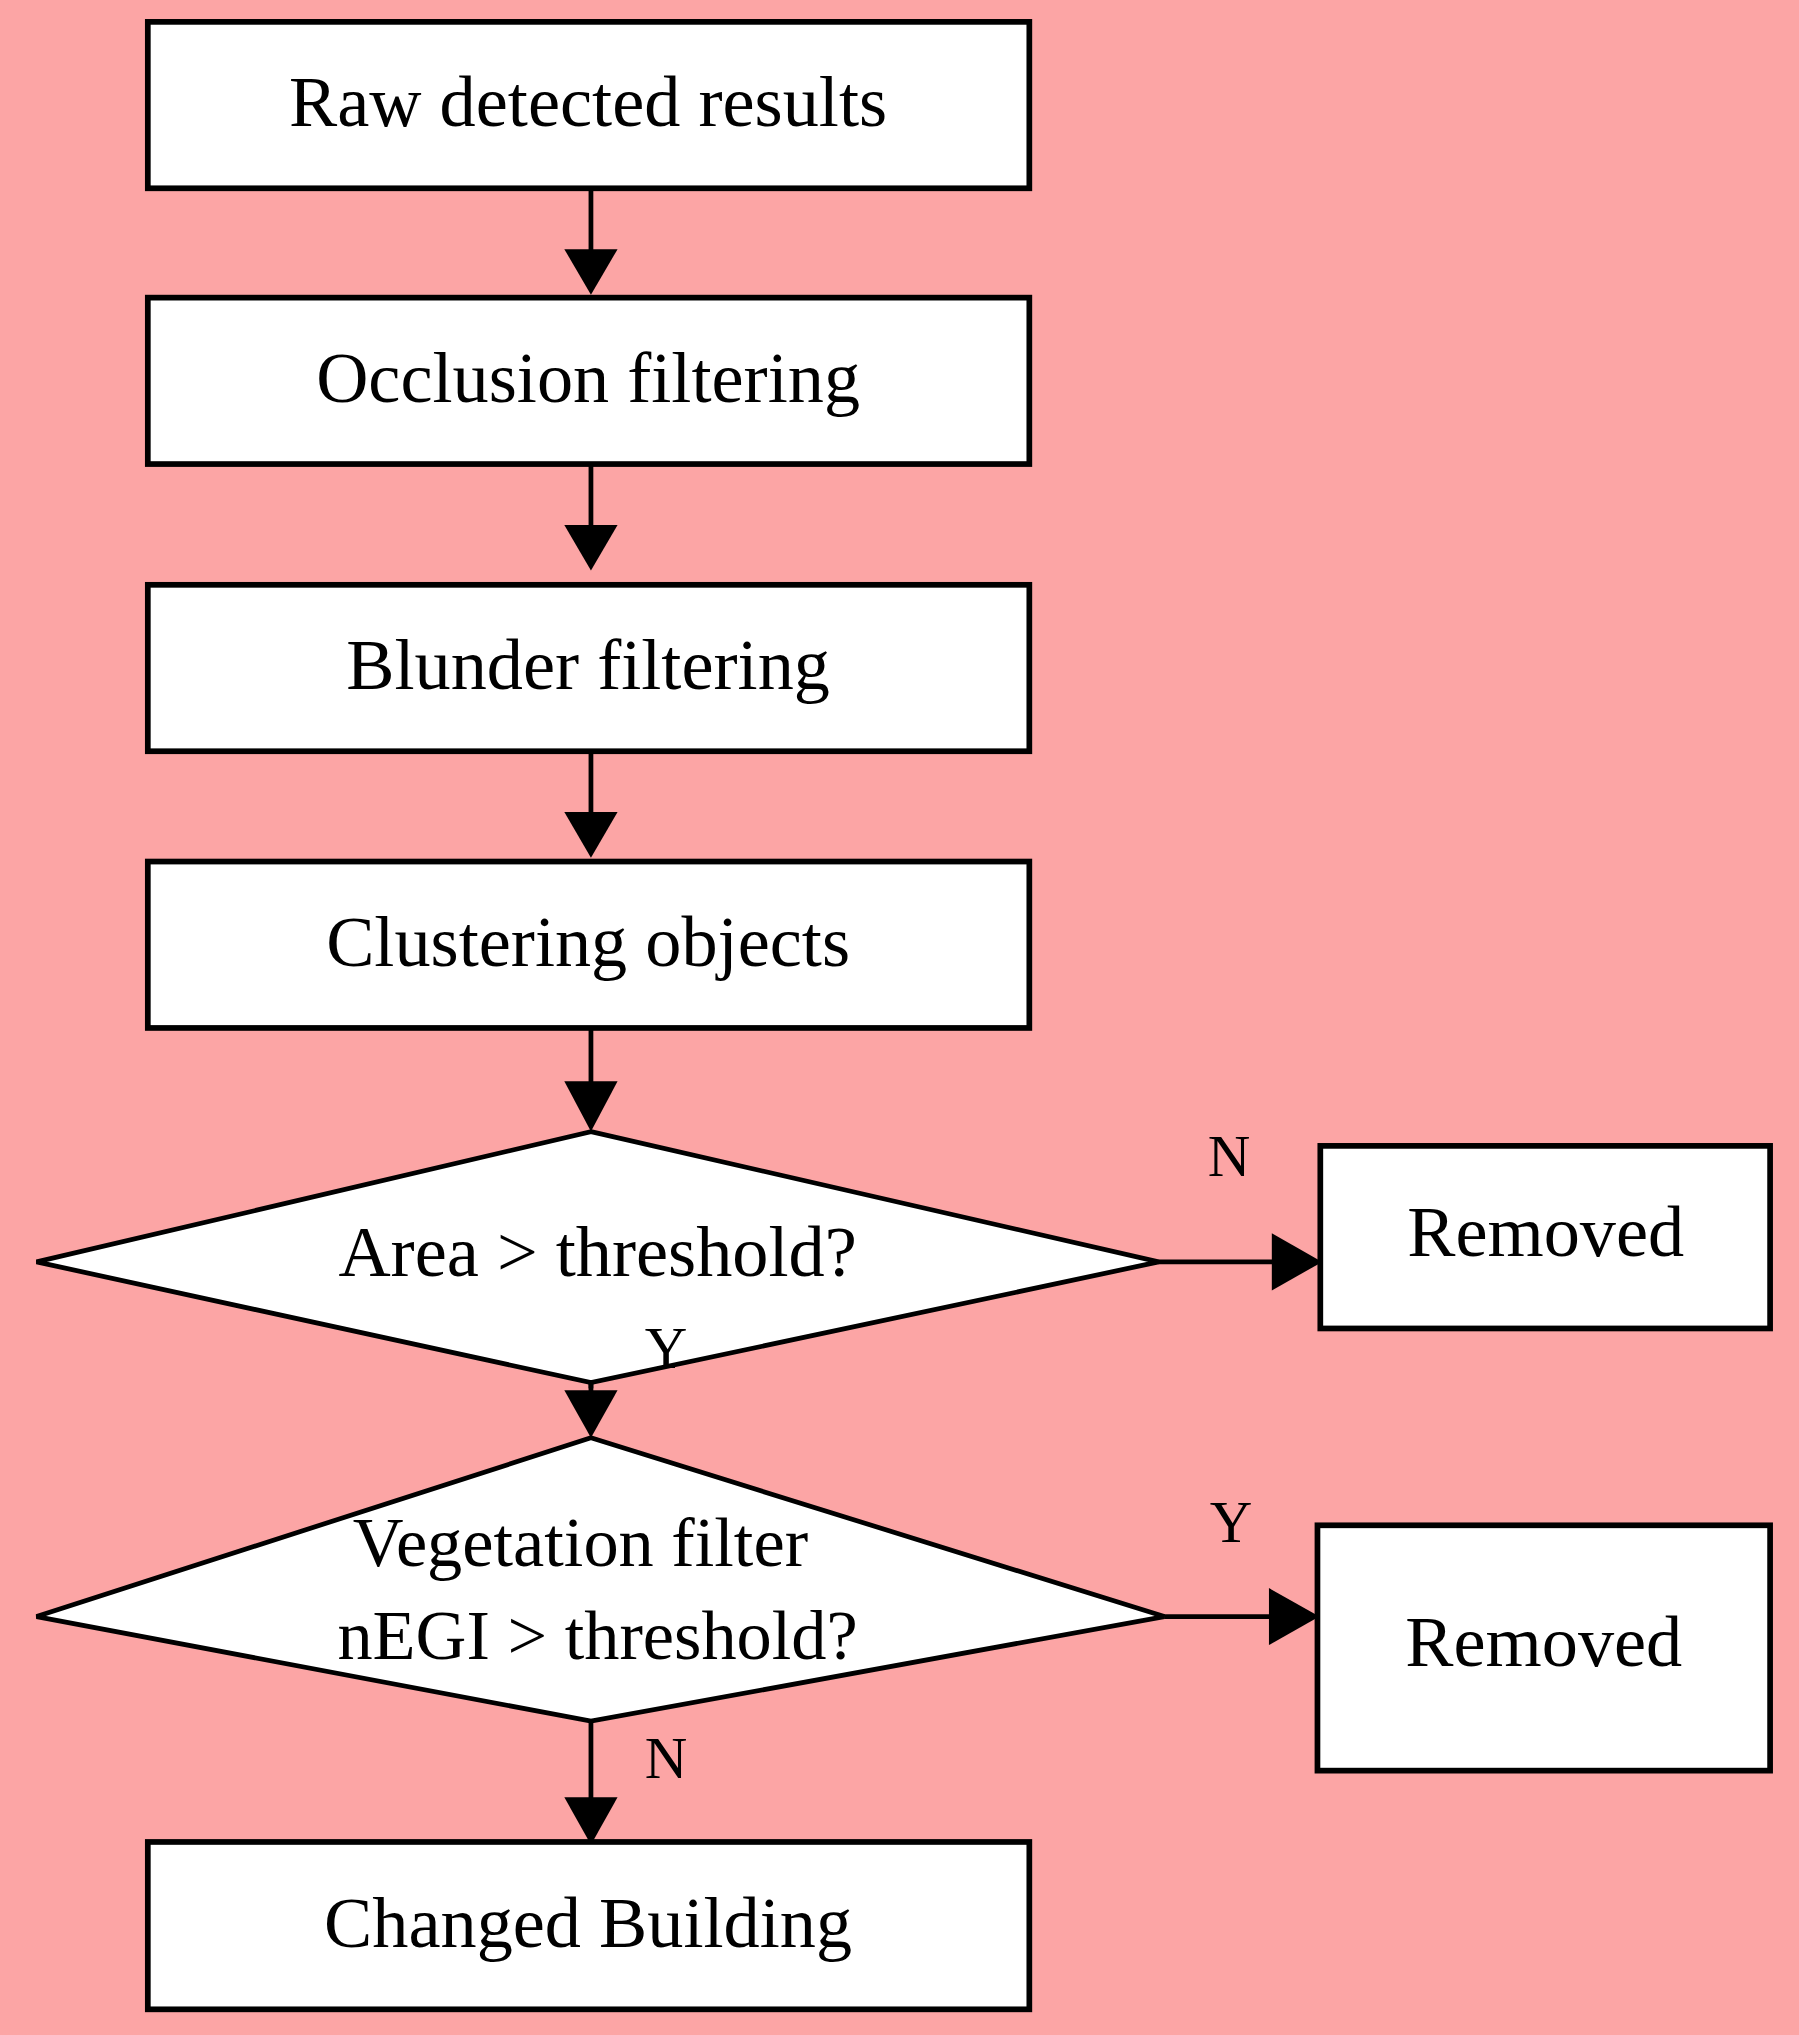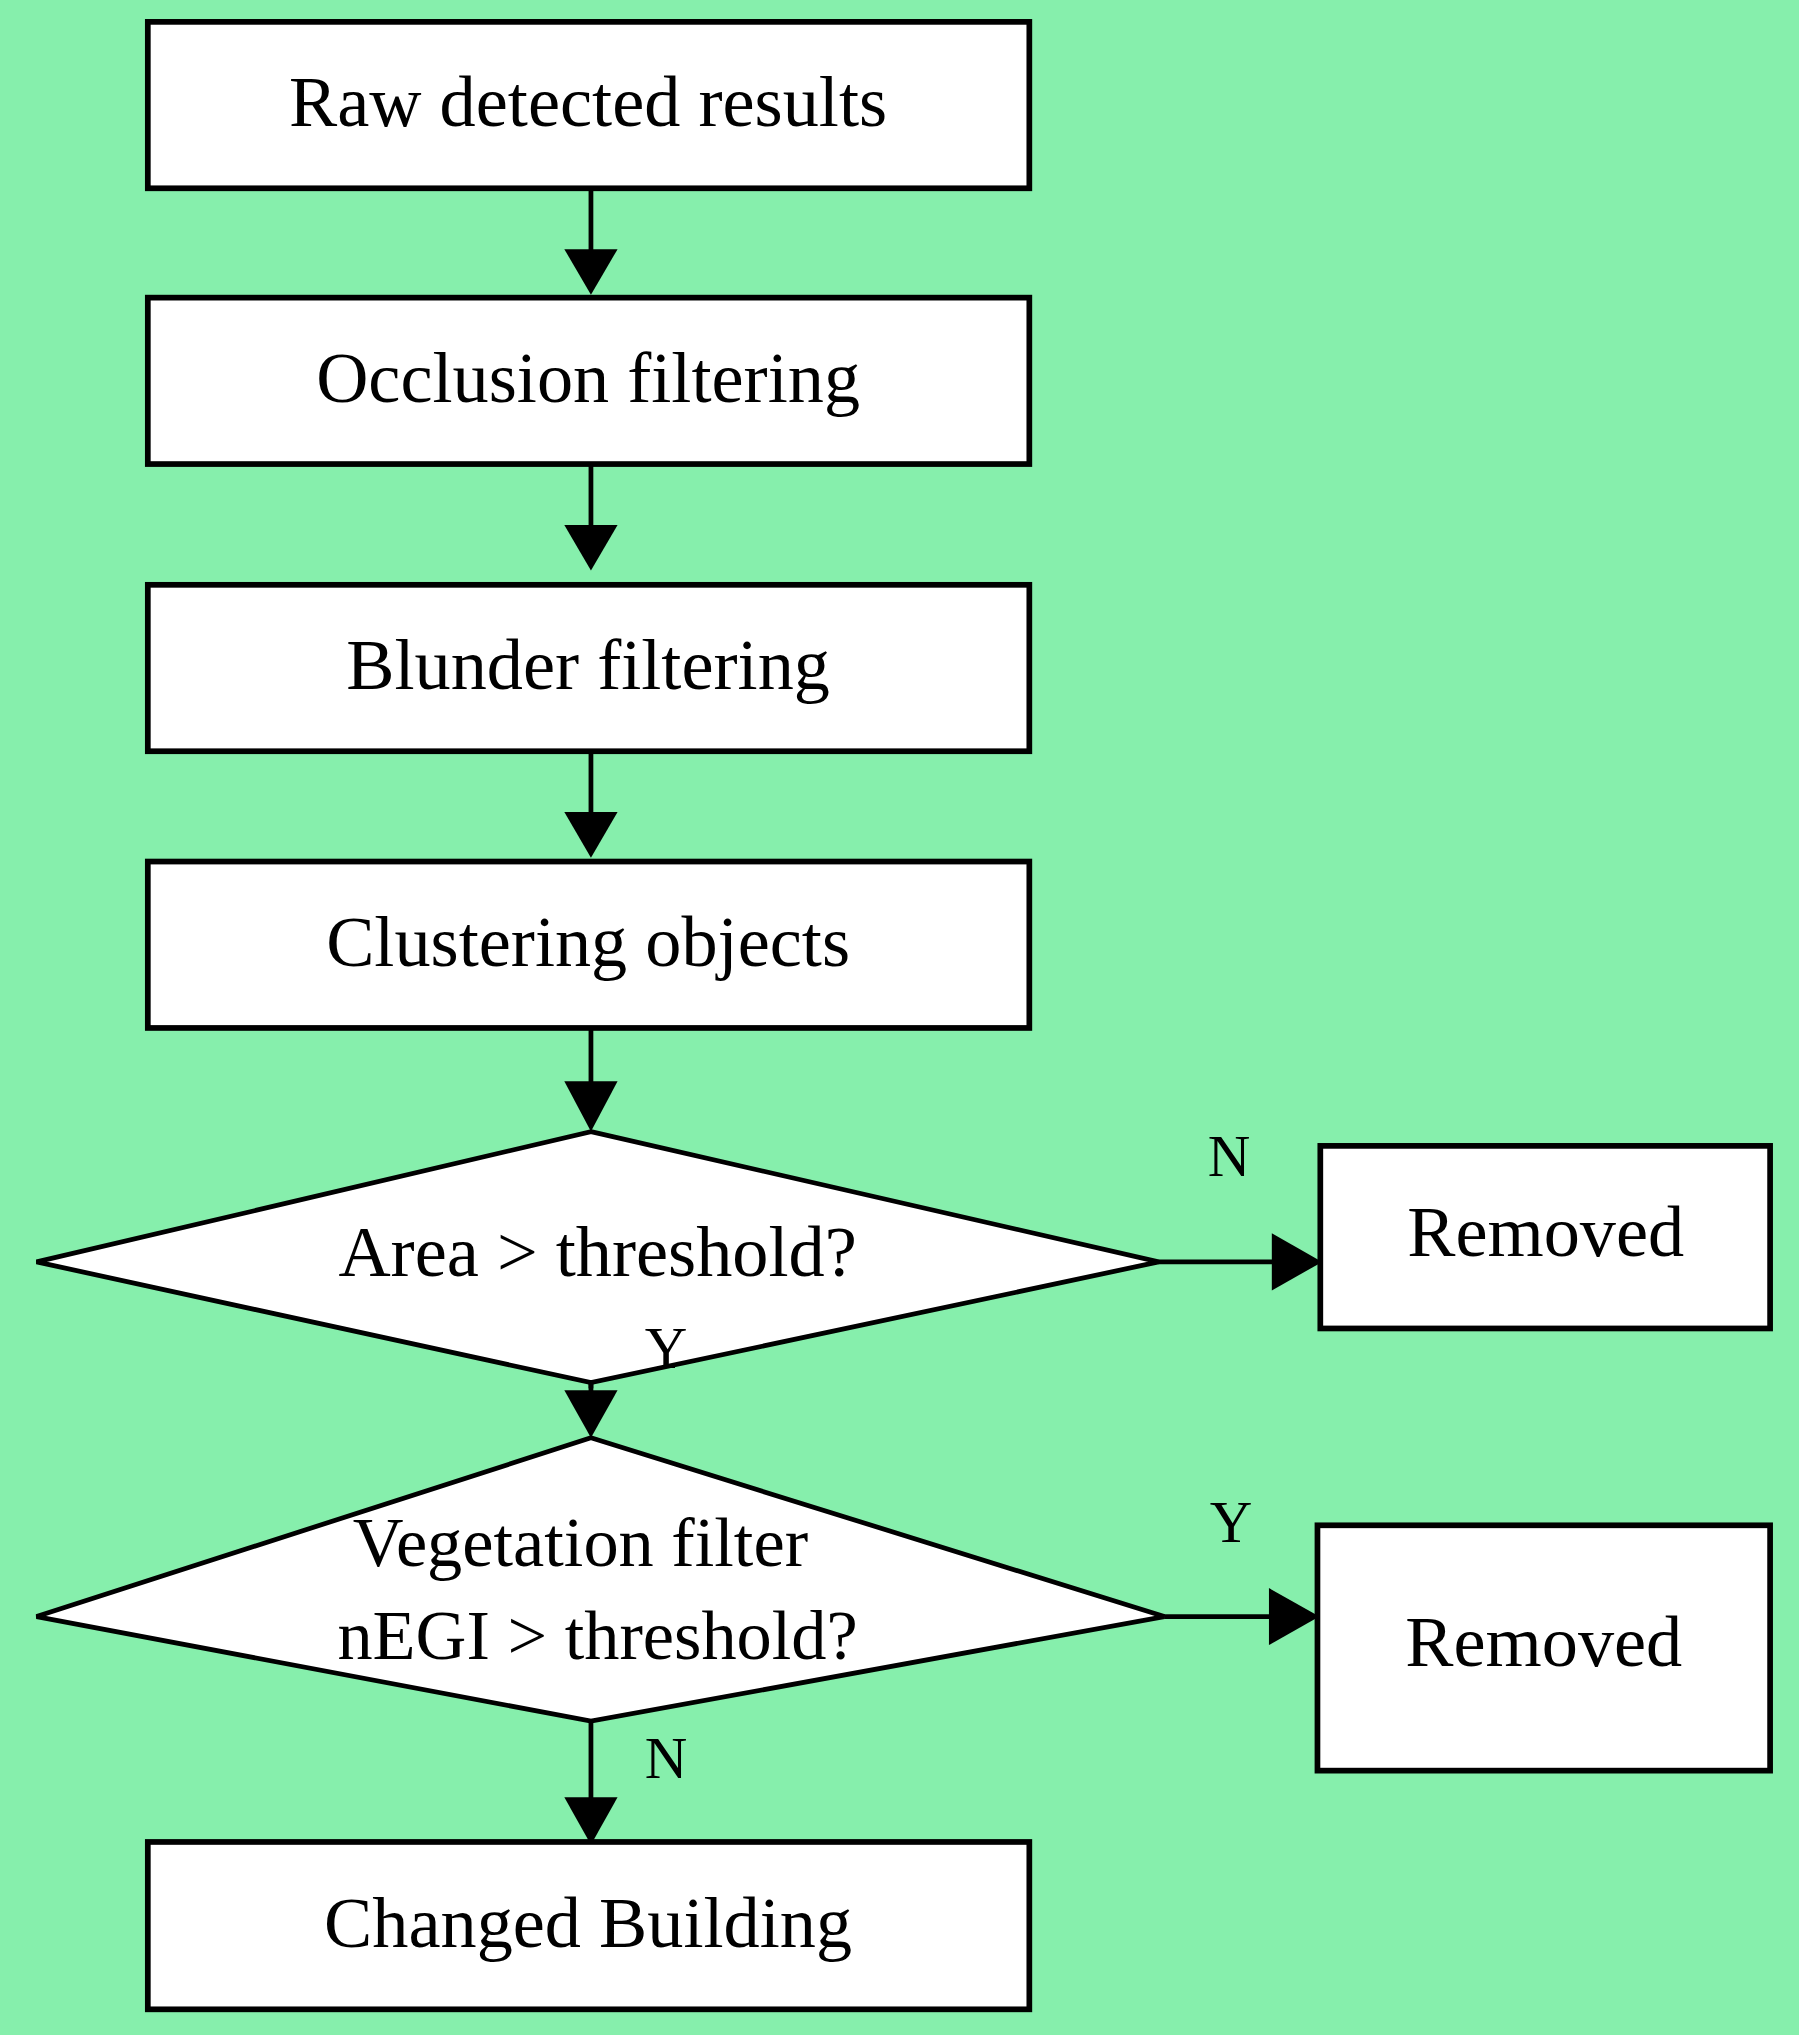--- a/index.html
+++ b/index.html
@@ -10,21 +10,21 @@
   body {
     width: 1800px;
     height: 2035px;
     font-family: "Liberation Serif", "DejaVu Serif", serif;
     overflow: hidden;
   }
   #flowchart-root {
     position: relative;
     width: 1800px;
     height: 2035px;
-    background: #86efac;
+    background: #fca5a5;
   }
   svg#flow-svg {
     position: absolute;
     top: 0;
     left: 0;
     width: 1800px;
     height: 2035px;
     display: block;
   }
   .node-shape {

